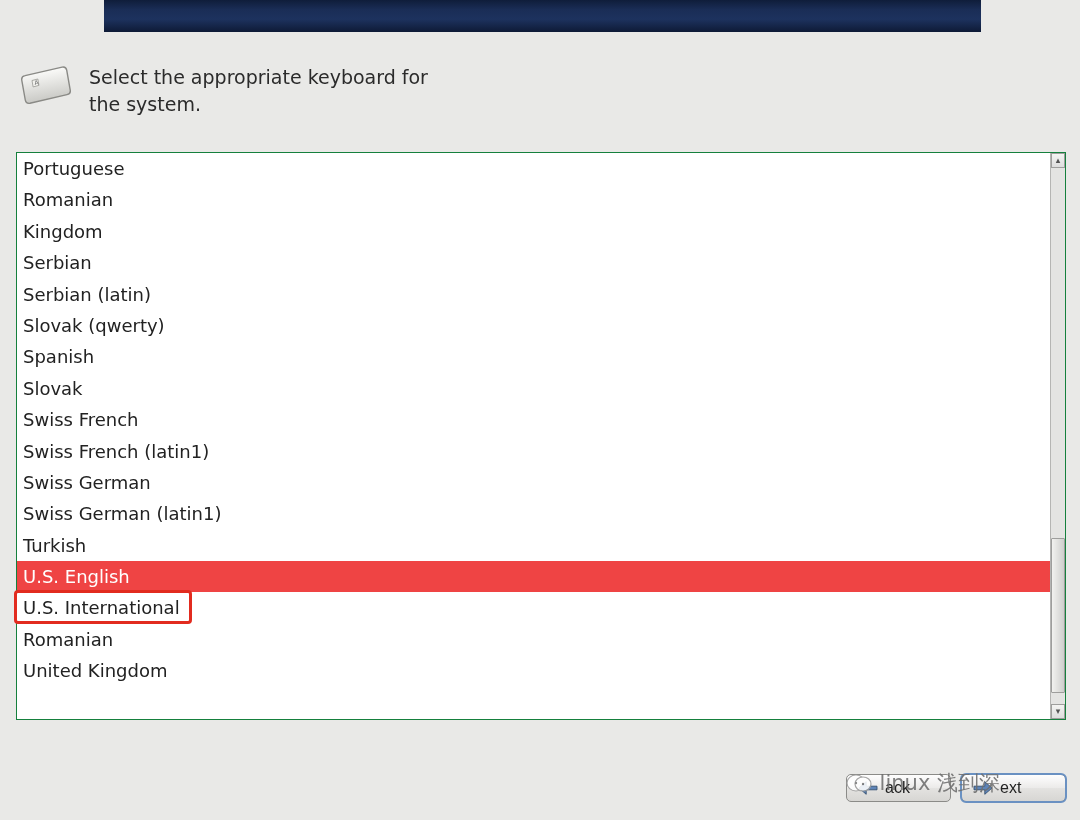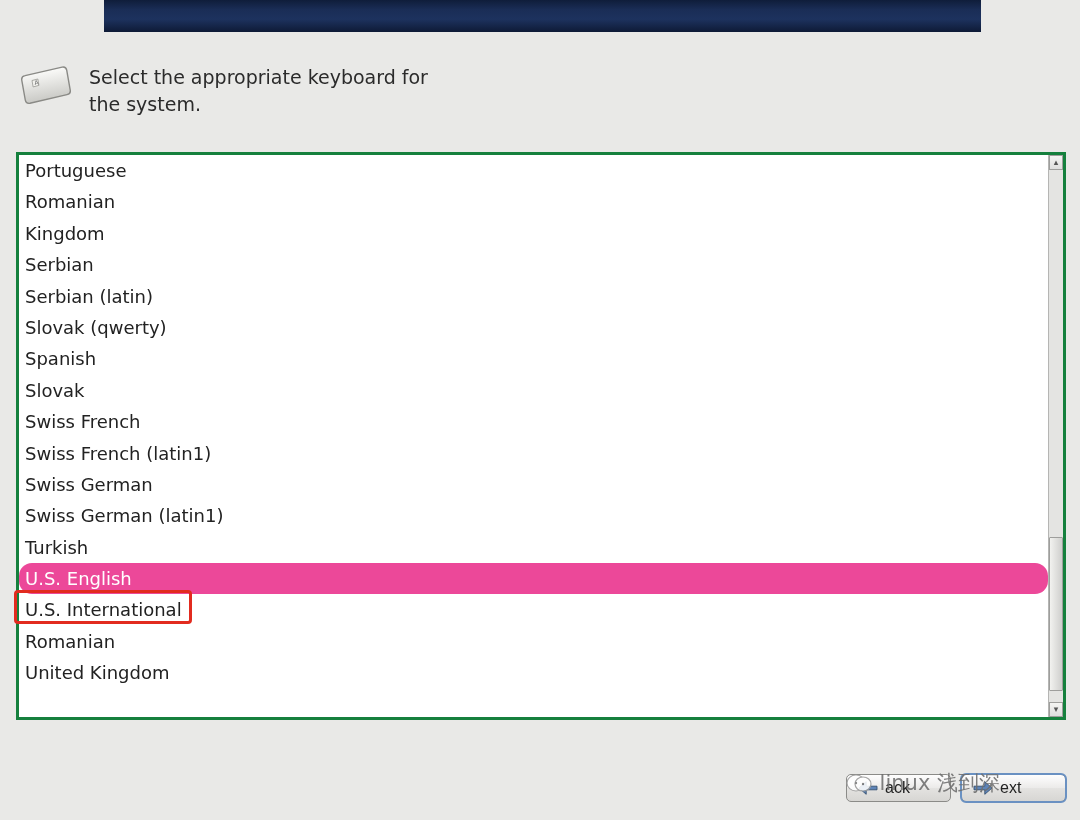--- a/index.html
+++ b/index.html
@@ -40,42 +40,41 @@
       line-height: 1.4;
       max-width: 340px;
     }
     .list-container {
       position: absolute;
       top: 152px;
       left: 16px;
       width: 1050px;
       height: 568px;
       display: flex;
-      border: 3px solid #15803d;
+      border: 1px solid #15803d;
       background: #fff;
     }
     .listbox {
       flex: 1;
       overflow-y: auto;
       background: #fff;
     }
     .list-item {
       height: 31.4px;
       line-height: 31.4px;
       padding: 0 6px;
       font-size: 18px;
       color: #222;
       cursor: pointer;
       white-space: nowrap;
       position: relative;
     }
     .list-item.selected {
-      background: #ec4899;
+      background: #ef4444;
       color: #fff;
-      border-radius: 13px;
     }
     .highlight-box {
       position: absolute;
       border: 3px solid #e22b1f;
       border-radius: 4px;
       pointer-events: none;
       z-index: 10;
     }
     .vscroll {
       width: 15px;

